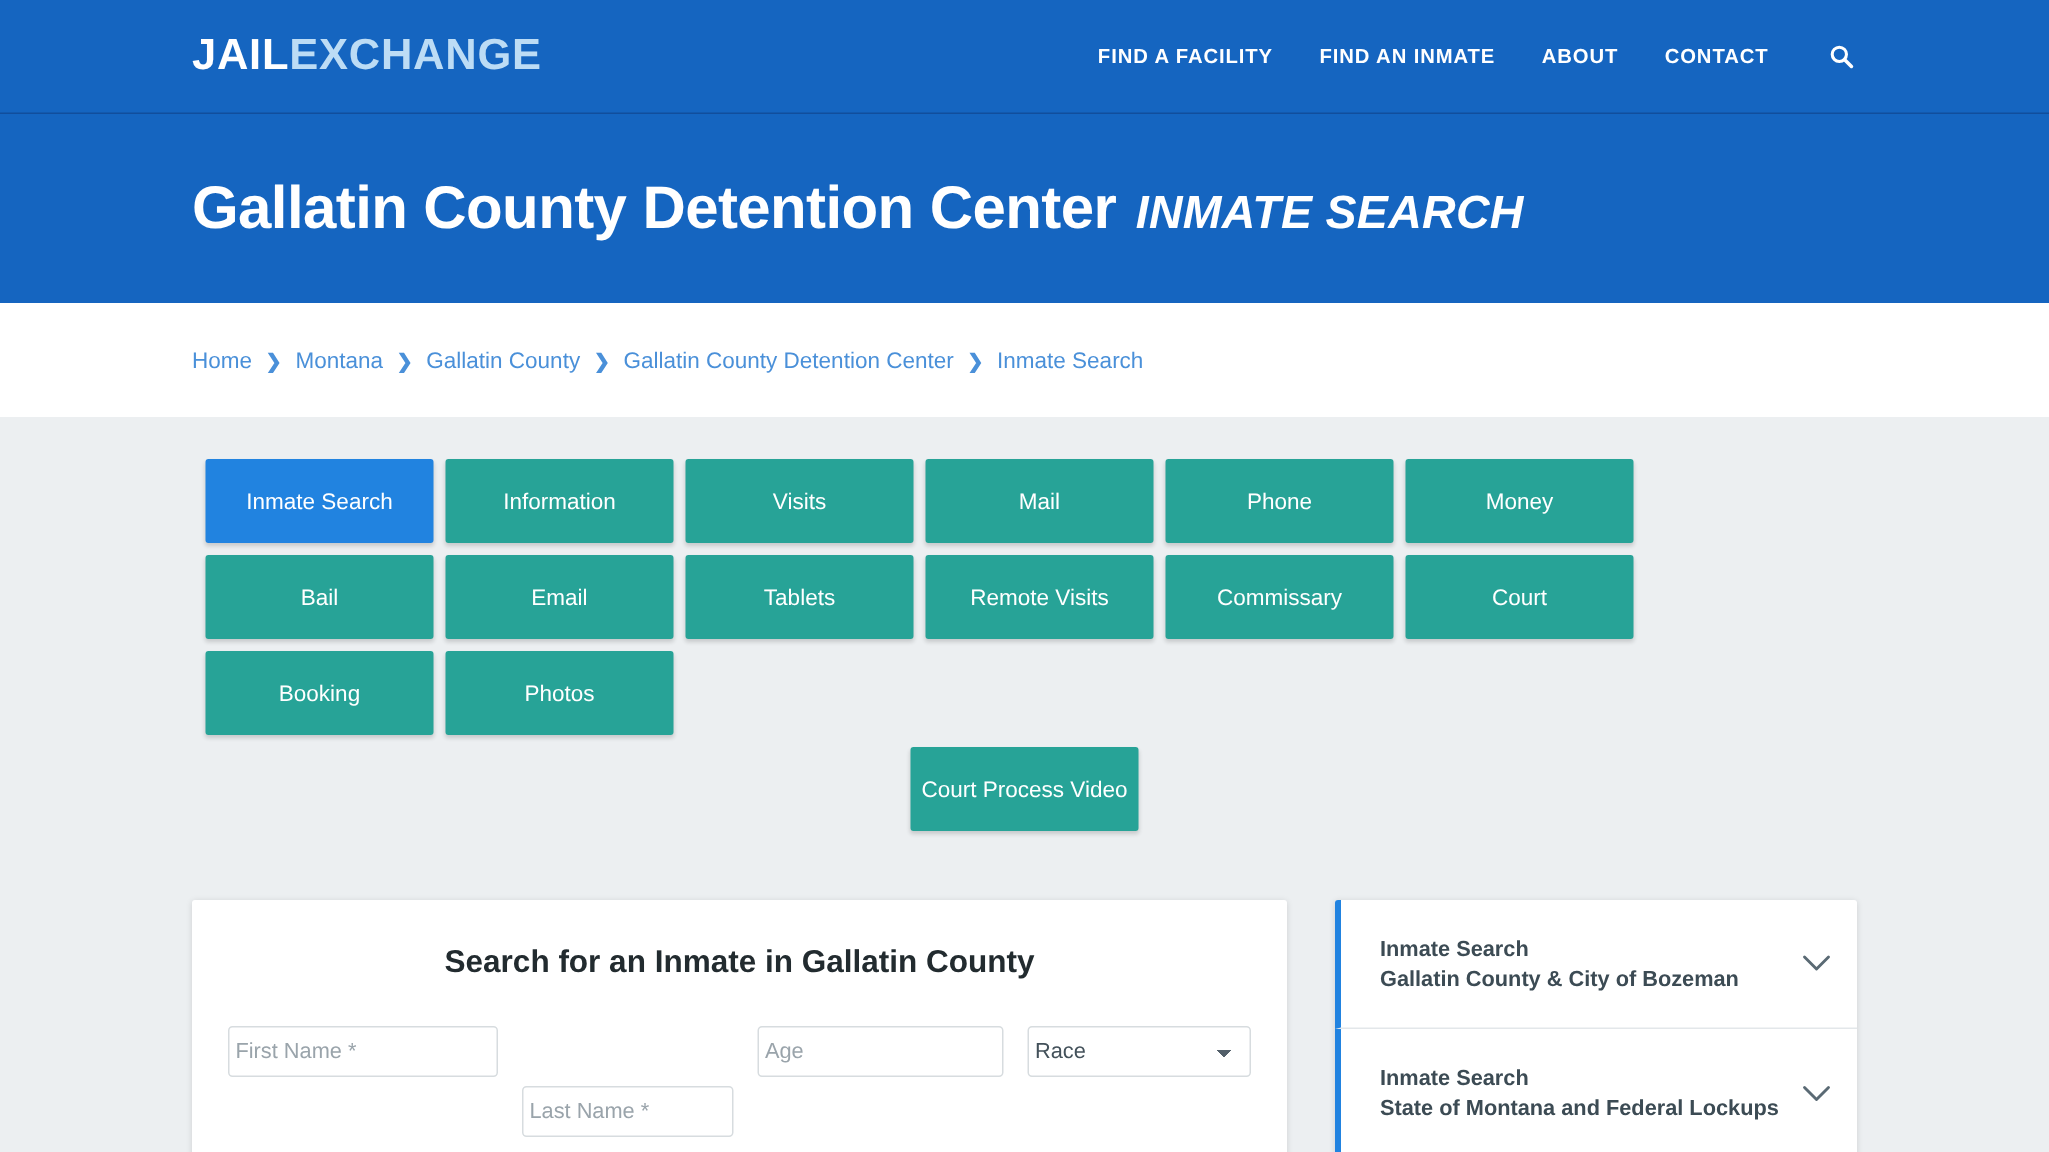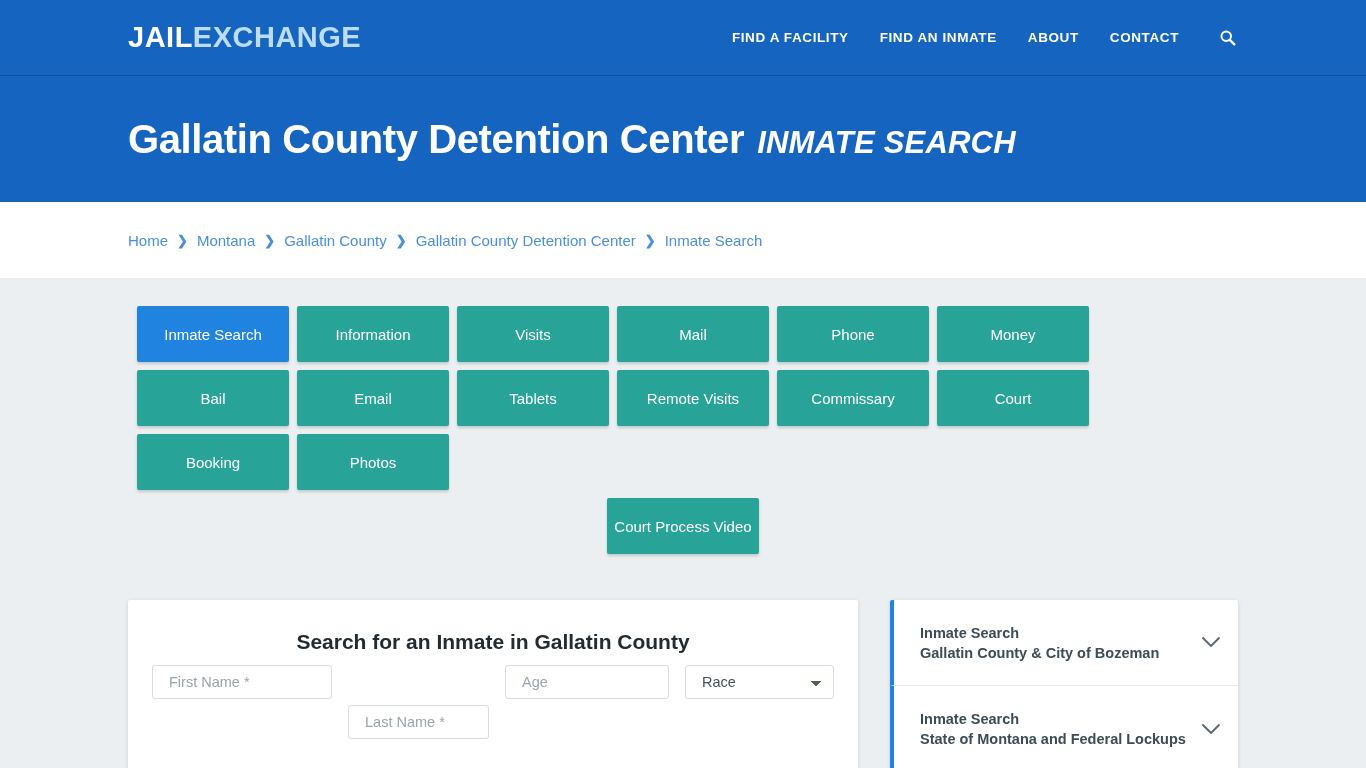--- a/index.html
+++ b/index.html
@@ -187,31 +187,31 @@
     box-shadow: 0 1px 4px rgba(0,0,0,0.13);
     border-radius: 2px;
   }
 
   .search-card { padding: 30px 24px 44px; }
   .search-heading {
     text-align: center;
     font-size: 21px;
     font-weight: bold;
     color: #222b2f;
-    margin-bottom: 11px;
+    margin-bottom: 30px;
   }
   .field-row {
     display: flex;
     gap: 16px;
   }
   .field {
     height: 34px;
     border: 1px solid #d7dcdf;
     border-radius: 3px;
-    padding: 0 16px;
+    padding: 0 4px;
     font-size: 14.5px;
     font-family: inherit;
     color: #43515a;
     background: #ffffff;
     outline: none;
   }
   .field::placeholder { color: #9aa4ab; }
   .f-first { width: 180px; }
   .f-last  { width: 141px; margin-top: 40px; }
   .f-age   { width: 164px; }

